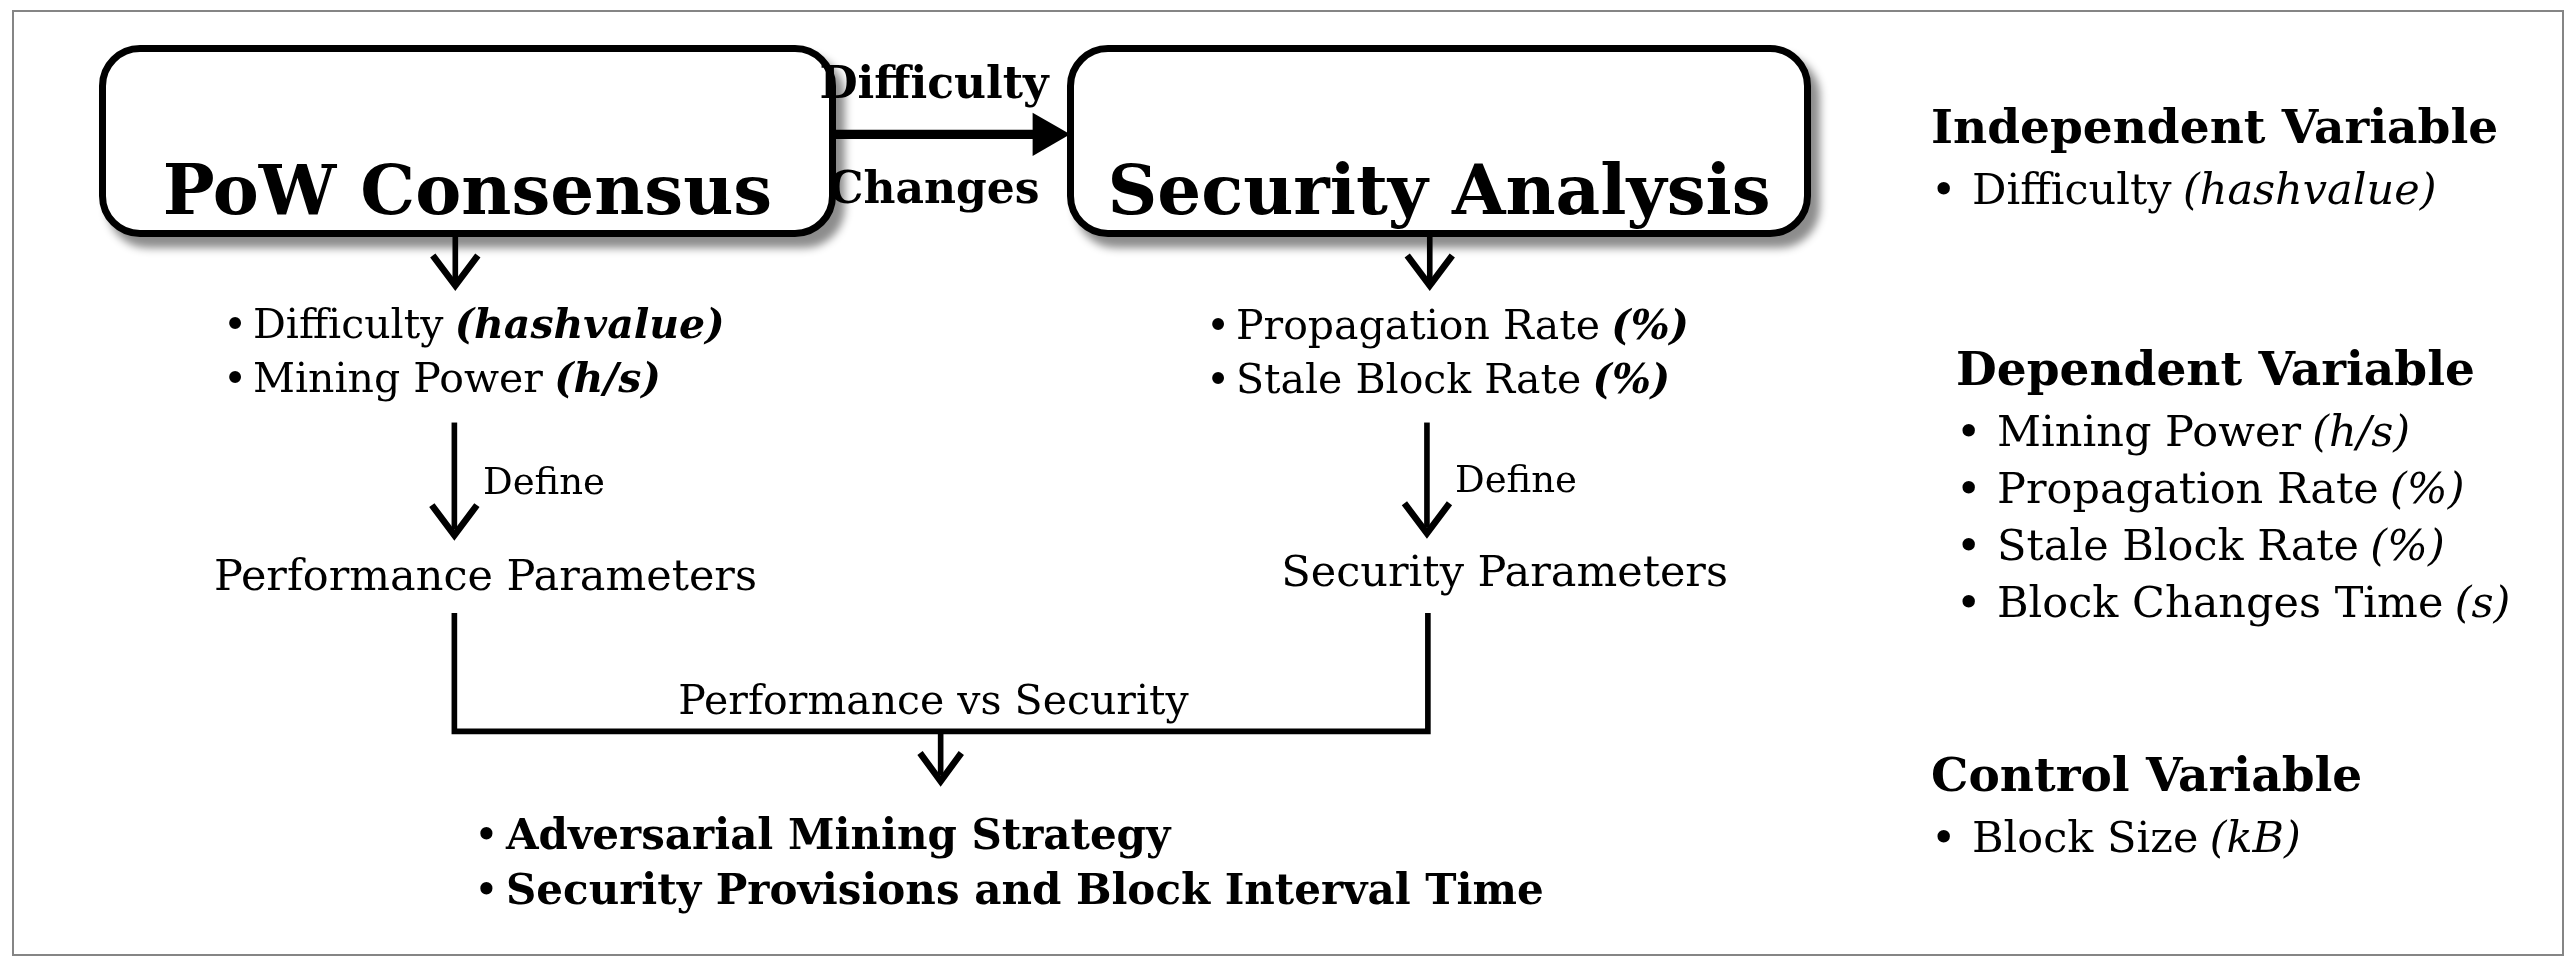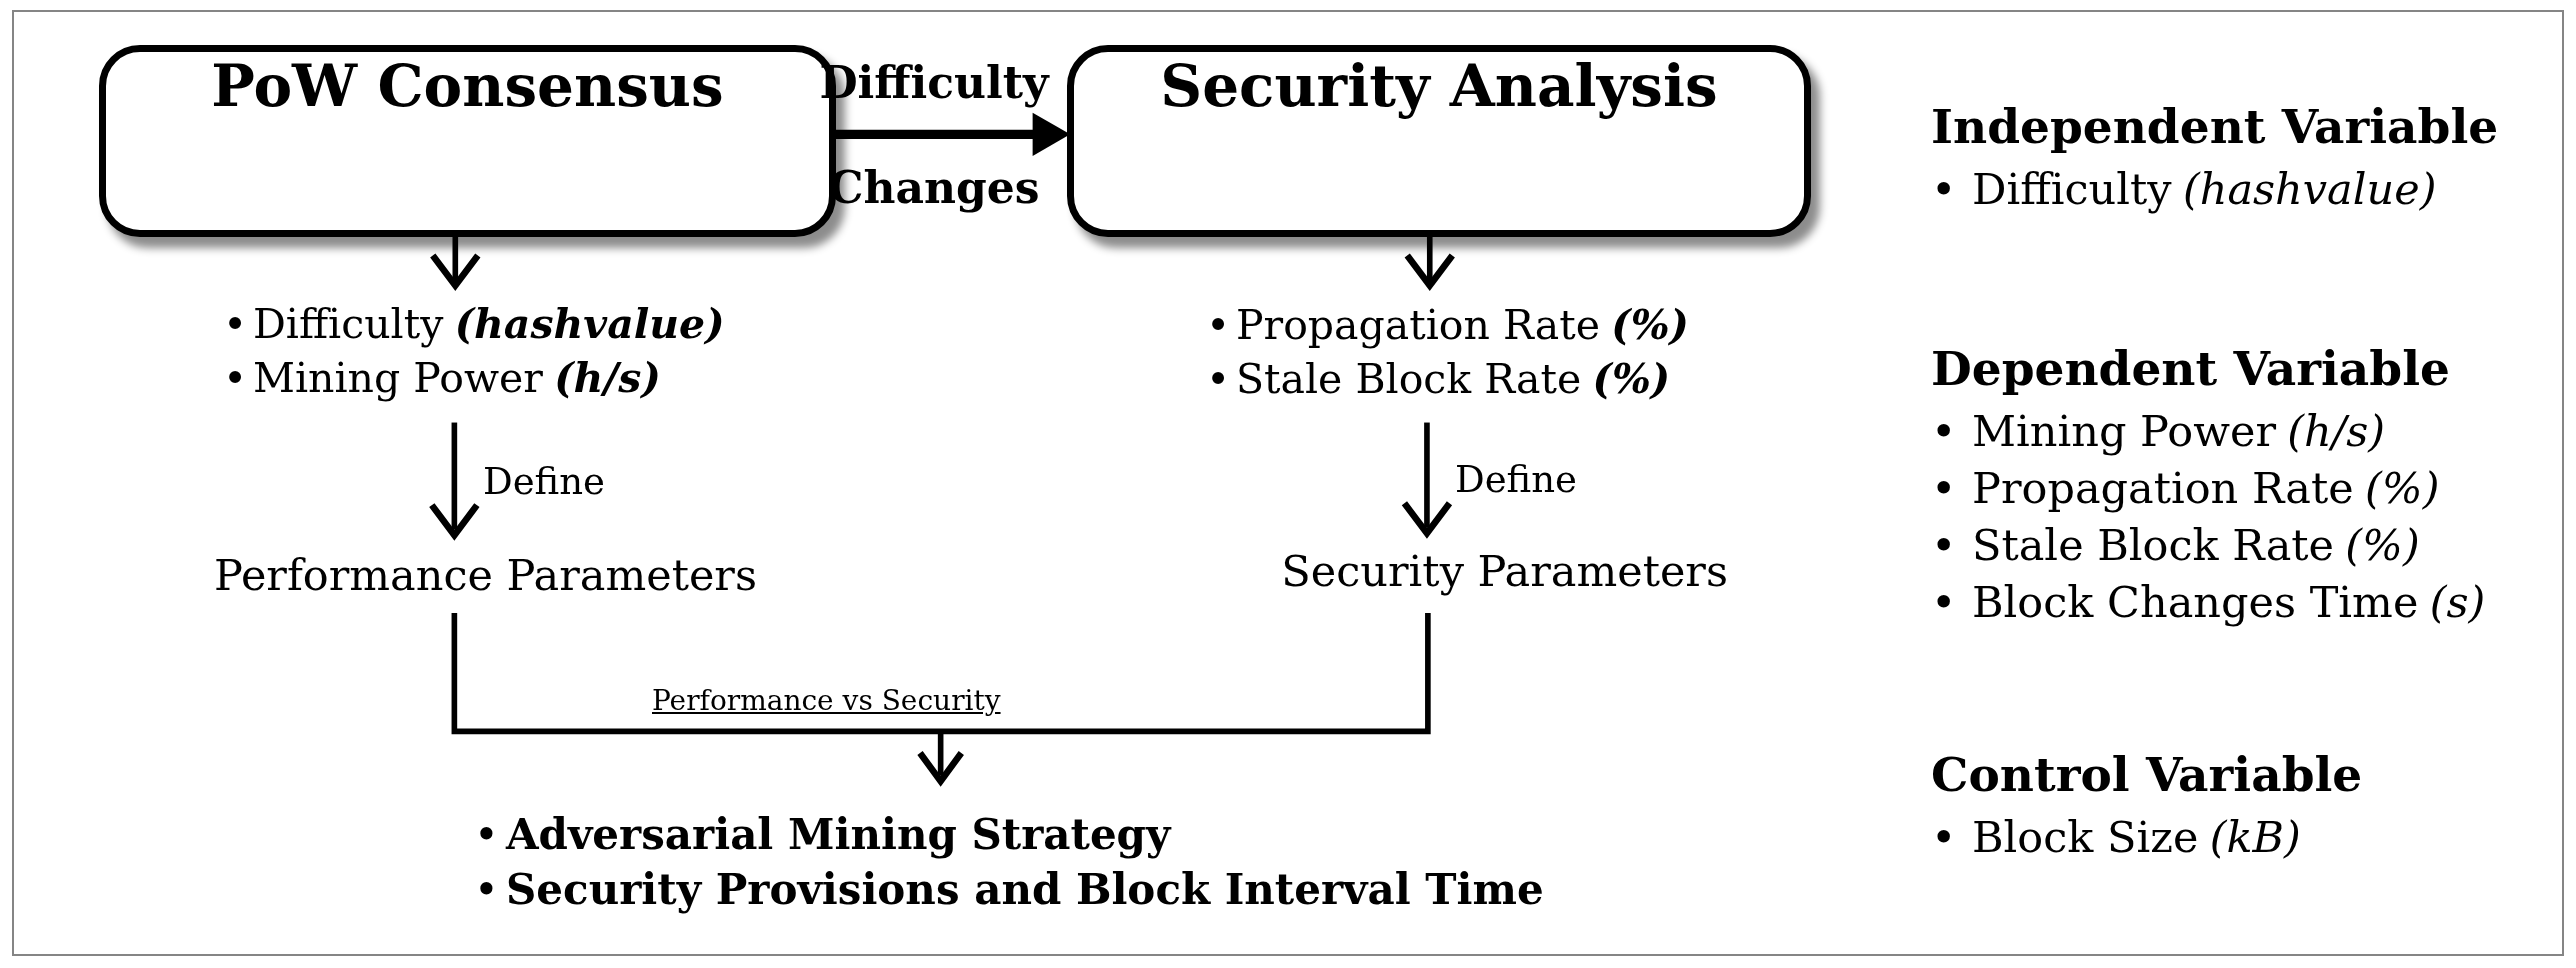--- a/index.html
+++ b/index.html
@@ -22,24 +22,24 @@
     left: 0; top: 0;
     width: 2576px; height: 969px;
   }
   .box {
     position: absolute;
     background: #ffffff;
     border: 7.5px solid #000000;
     border-radius: 41px;
     box-shadow: 8.4px 10.3px 8.4px rgba(0,0,0,0.45);
     display: flex;
-    align-items: flex-start;
+    align-items: flex-end;
     justify-content: center;
     font-weight: bold;
-    font-size: 58px;
+    font-size: 69px;
     white-space: nowrap;
   }
   .box-pow { left: 99px; top: 45px; width: 723px; height: 178px; }
   .box-security { left: 1067px; top: 45px; width: 730px; height: 178px; }
   .arrow-label {
     position: absolute;
     left: 784px;
     width: 300px;
     text-align: center;
     font-weight: bold;
@@ -76,41 +76,41 @@
     font-size: 43px;
     line-height: 47px;
     white-space: nowrap;
   }
   .param-performance { left: 156px; top: 552px; }
   .param-security { left: 1127px; top: 548px; }
   .merge-label {
     position: absolute;
     left: 652px; top: 677px;
     width: 563px;
-    font-size: 28px;
+    text-align: center;
+    font-size: 41px;
     line-height: 47px;
     white-space: nowrap;
-    text-decoration: underline;
   }
   .outcomes {
     position: absolute;
     left: 474px; top: 807px;
     font-size: 42px;
     line-height: 55px;
     font-weight: bold;
     white-space: nowrap;
   }
   .outcomes .bullet { width: 32px; font-weight: normal; }
   .legend-section {
     position: absolute;
     left: 1931px;
     white-space: nowrap;
   }
   .legend-independent { top: 100px; }
-  .legend-dependent { top: 342px; }
+  .legend-dependent { top: 342px; margin-left: 25px; }
   .legend-control { top: 748px; }
   .legend-heading {
     font-weight: bold;
     font-size: 47px;
     line-height: 53px;
   }
   .legend-list { margin-top: 7.5px; }
   .legend-item {
     display: flex;
     font-size: 43px;

